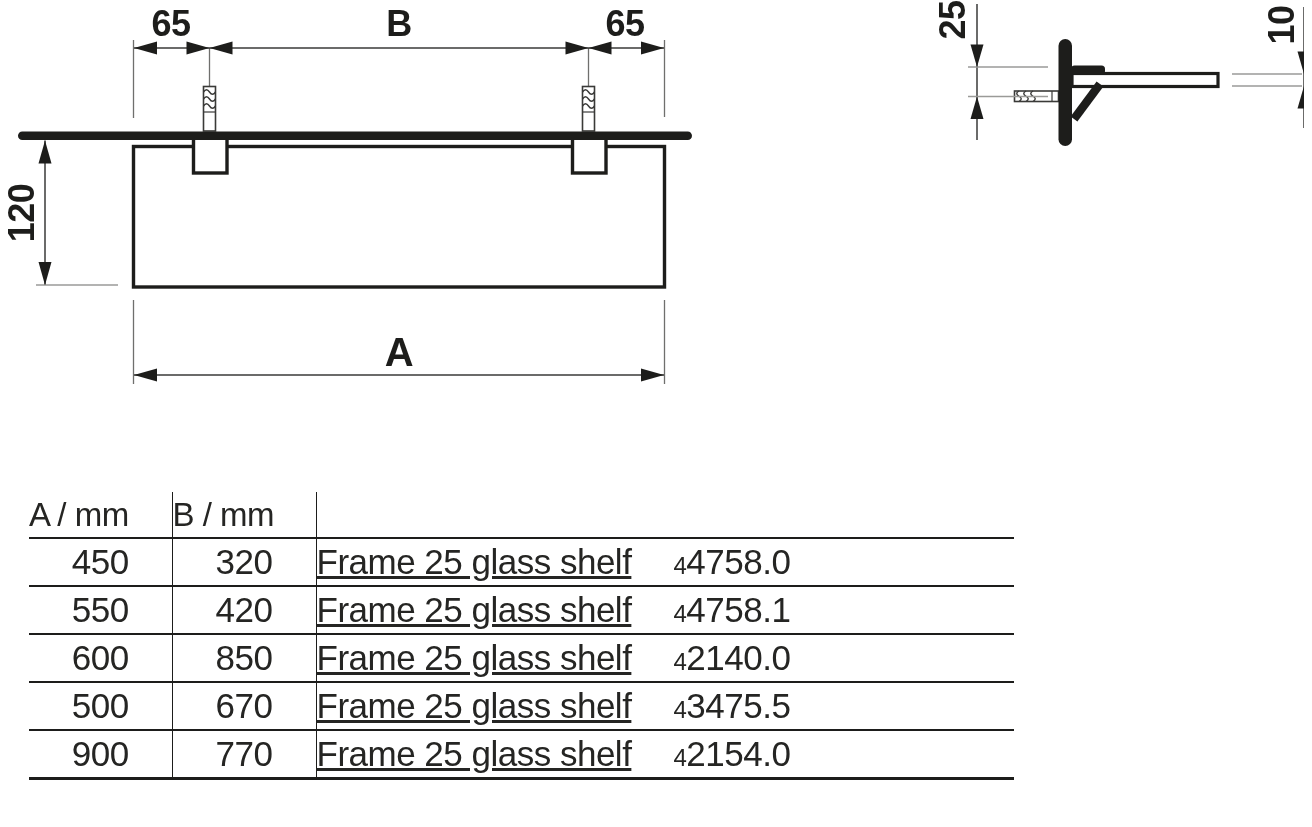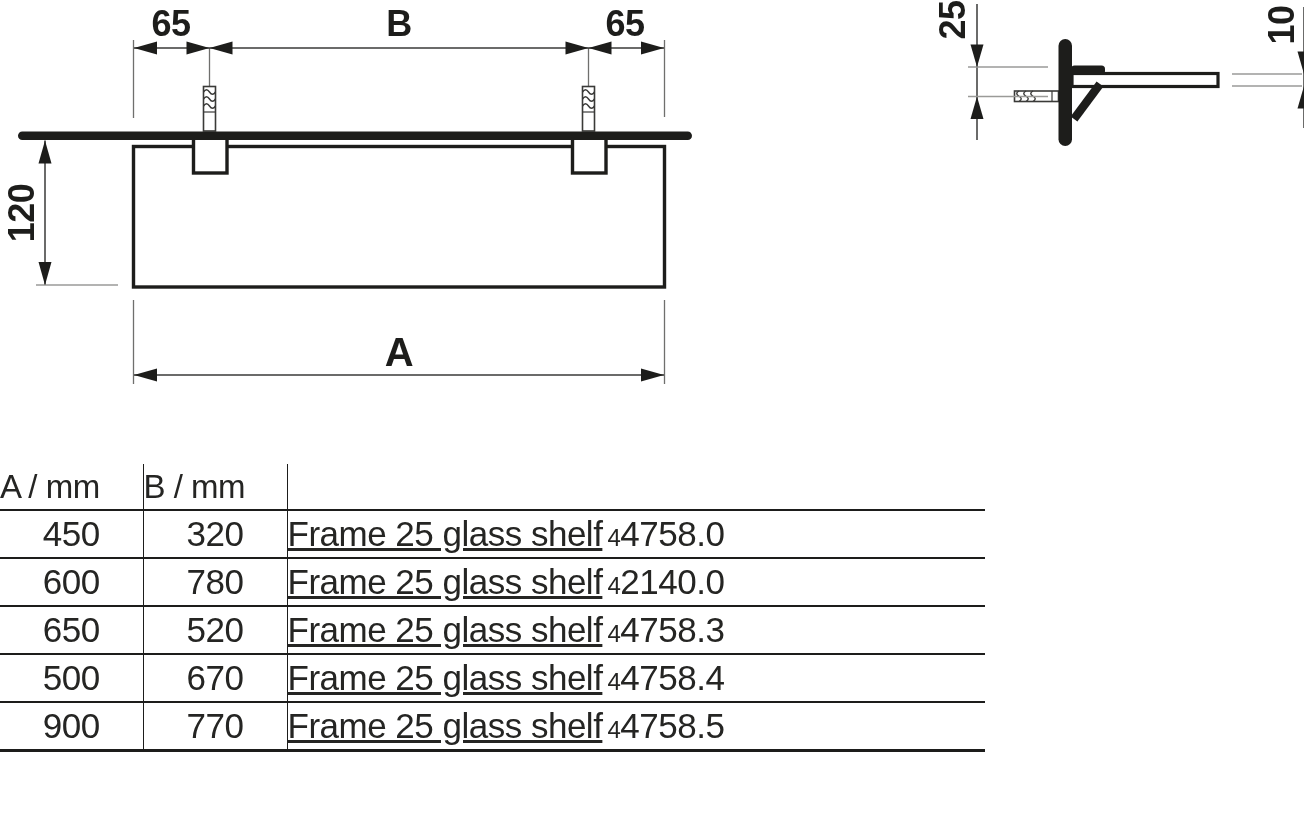--- a/index.html
+++ b/index.html
@@ -12,36 +12,36 @@
   .solid{fill:#1d1d1b;stroke:none;}
   .whitefill{fill:#ffffff;}
   .dimline{stroke:#3a3a38;stroke-width:1.5;fill:none;}
   .extline{stroke:#6f6f6d;stroke-width:1.3;fill:none;}
   .tickline{stroke:#9a9a98;stroke-width:1.3;fill:none;}
   .arrow{fill:#1d1d1b;stroke:none;}
   .dimtext{font-family:"Liberation Sans","DejaVu Sans",sans-serif;font-weight:bold;
            fill:#1d1d1b;letter-spacing:-0.5px;}
 
   
-  .size-table-wrap{position:absolute;left:0;top:464px;width:985px;}
+  .size-table-wrap{position:absolute;left:0;top:492px;width:985px;padding-left:29px;}
   table.size-table{border-collapse:collapse;width:985px;table-layout:fixed;}
   table.size-table th,table.size-table td{
     border-bottom:2px solid #1d1d1b;padding:0;vertical-align:middle;
     font-family:"Liberation Sans","DejaVu Sans",sans-serif;color:#252523;
     letter-spacing:-0.5px;white-space:nowrap;}
   table.size-table th{height:45px;font-weight:400;font-size:33px;text-align:left;}
   table.size-table td{height:46px;font-size:35px;}
   .c2,.c3{border-left:1.5px solid #1d1d1b;}
   th.c1{padding-left:14px;}
   th.c2{padding-left:8px;margin-top:21px;}
   td.c1,td.c2{text-align:center;}
   td.c3{text-align:left;padding-left:10px;font-size:34px;}
   tr:last-child td{border-bottom:3px solid #1d1d1b;}
   .prod{display:inline-block;width:320px;letter-spacing:-0.5px;text-decoration:underline;}
-  .art{white-space:nowrap;}
+  .art{white-space:nowrap;margin-left:37px;}
   .art-prefix{font-size:24px;}
   .art-num{font-size:35px;}
 </style>
 </head>
 <body>
 
 <div class="page">
 
   <svg class="drawing" viewBox="0 0 1312 470">
 
@@ -159,49 +159,49 @@
       </thead>
       <tbody>
   <tr>
     <td class="c1">450</td>
     <td class="c2">320</td>
     <td class="c3">
       <span class="prod">Frame 25 glass shelf</span><span class="art"><span class="art-prefix">4</span><span class="art-num">4758.0</span></span>
     </td>
   </tr>
 
+  <tr>
+    <td class="c1">550</td>
+    <td class="c2">420</td>
+    <td class="c3">
+      <span class="prod">Frame 25 glass shelf</span><span class="art"><span class="art-prefix">4</span><span class="art-num">4758.1</span></span>
+    </td>
+  </tr>
 
   <tr>
     <td class="c1">600</td>
-    <td class="c2">780</td>
+    <td class="c2">850</td>
     <td class="c3">
       <span class="prod">Frame 25 glass shelf</span><span class="art"><span class="art-prefix">4</span><span class="art-num">2140.0</span></span>
     </td>
   </tr>
 
-  <tr>
-    <td class="c1">650</td>
-    <td class="c2">520</td>
-    <td class="c3">
-      <span class="prod">Frame 25 glass shelf</span><span class="art"><span class="art-prefix">4</span><span class="art-num">4758.3</span></span>
-    </td>
-  </tr>
 
   <tr>
     <td class="c1">500</td>
     <td class="c2">670</td>
     <td class="c3">
-      <span class="prod">Frame 25 glass shelf</span><span class="art"><span class="art-prefix">4</span><span class="art-num">4758.4</span></span>
+      <span class="prod">Frame 25 glass shelf</span><span class="art"><span class="art-prefix">4</span><span class="art-num">3475.5</span></span>
     </td>
   </tr>
 
   <tr>
     <td class="c1">900</td>
     <td class="c2">770</td>
     <td class="c3">
-      <span class="prod">Frame 25 glass shelf</span><span class="art"><span class="art-prefix">4</span><span class="art-num">4758.5</span></span>
+      <span class="prod">Frame 25 glass shelf</span><span class="art"><span class="art-prefix">4</span><span class="art-num">2154.0</span></span>
     </td>
   </tr>
 </tbody>
     </table>
   </div>
 
 </div>
 
 </body></html>

